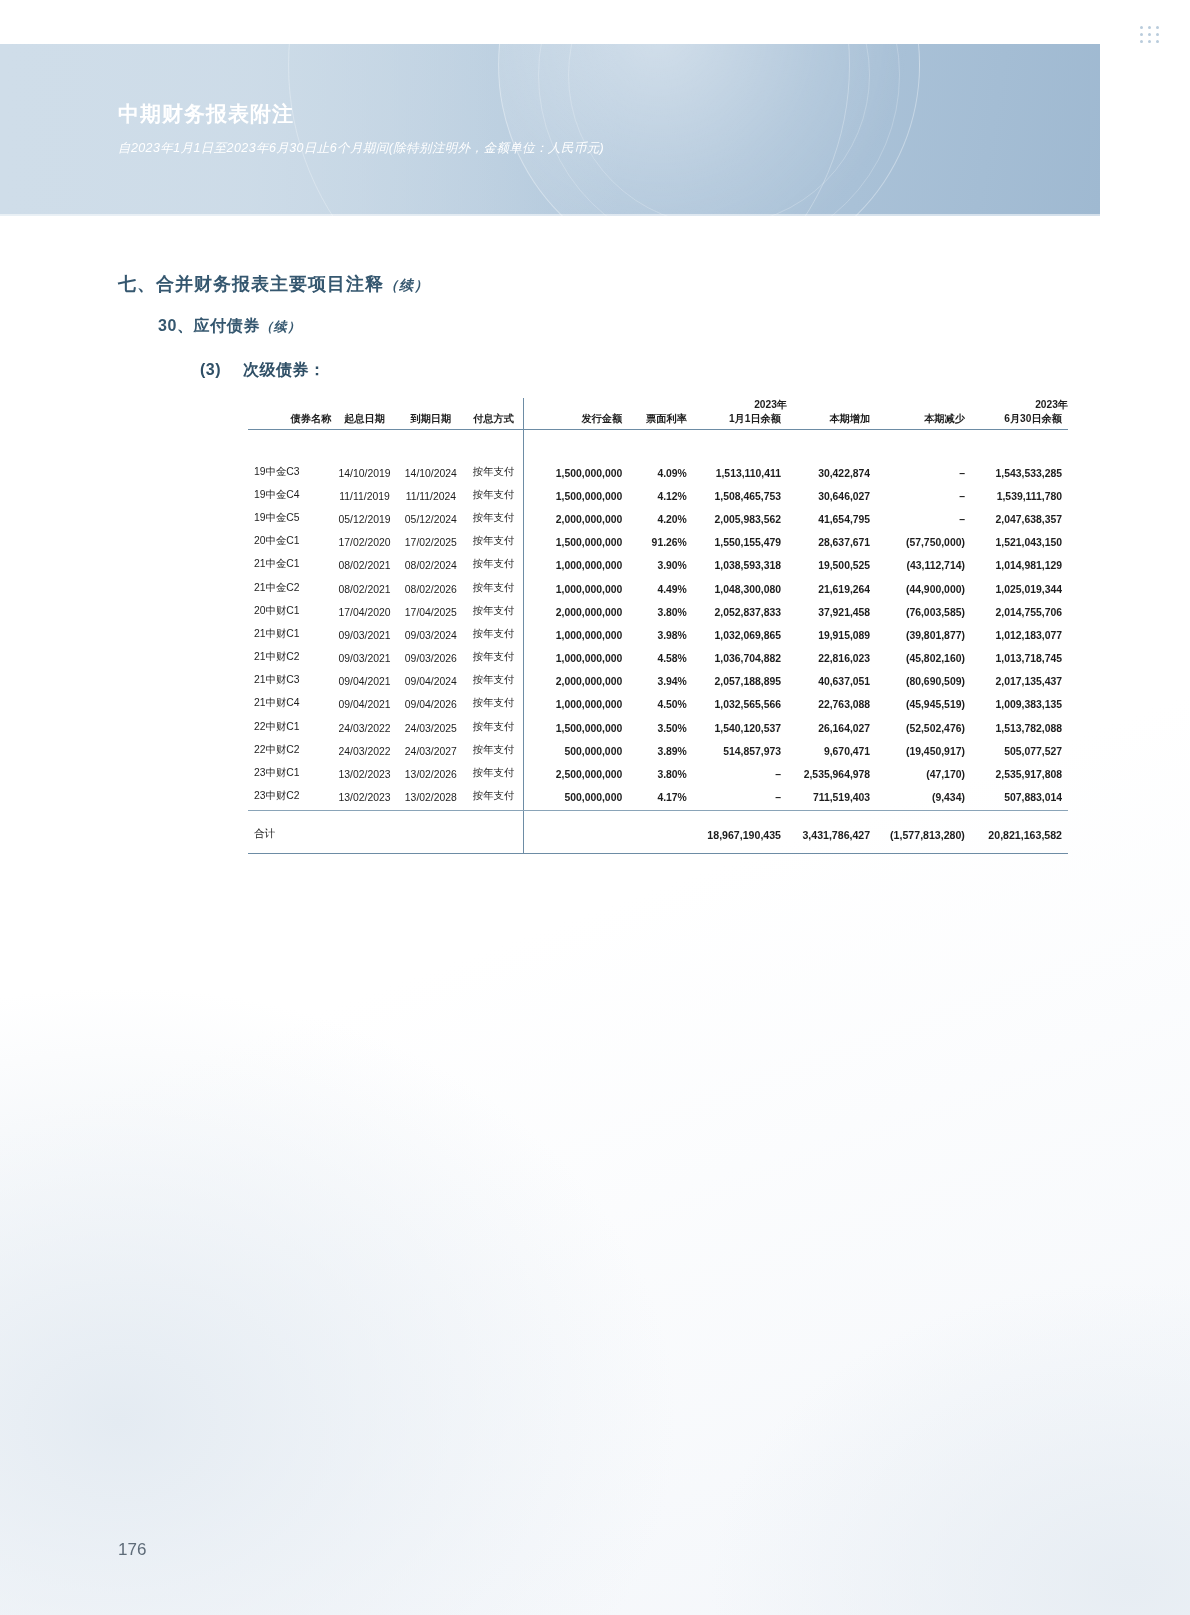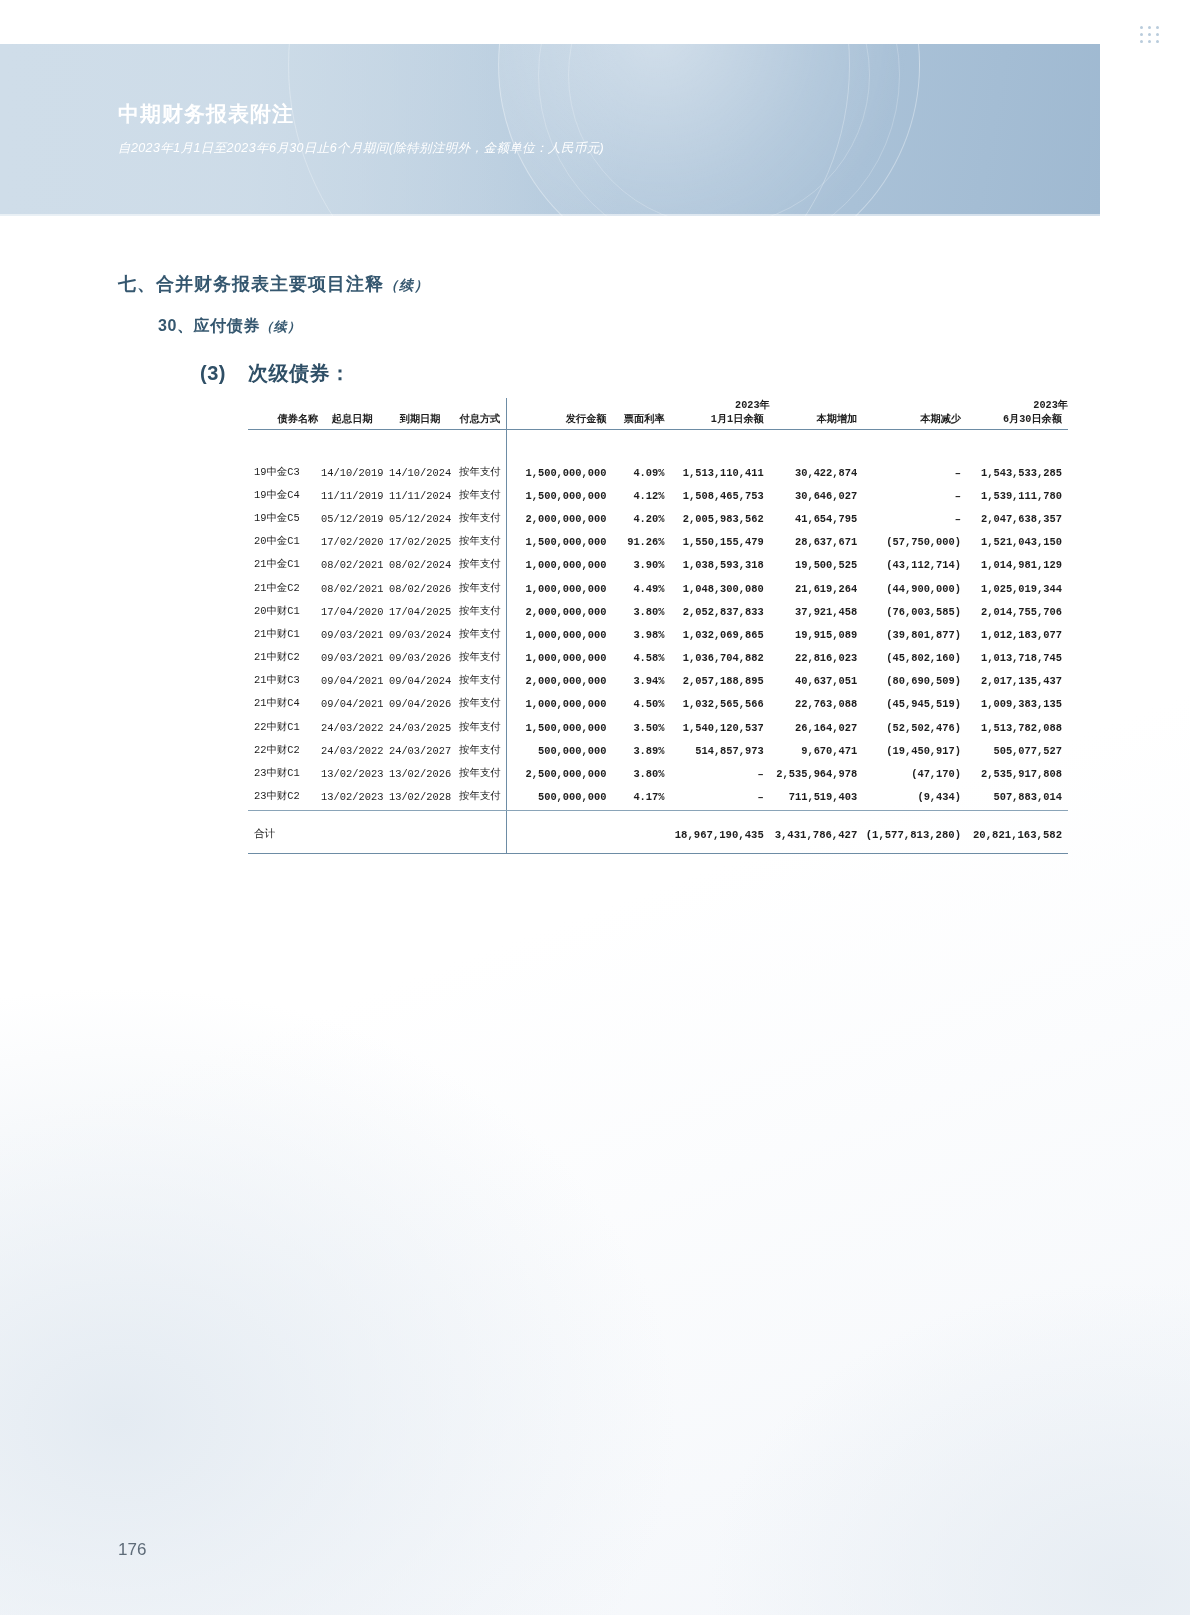--- a/index.html
+++ b/index.html
@@ -125,39 +125,38 @@
     letter-spacing: 0.6px;
   }
   .sec-h2 .cont {
     font-size: 13px;
     font-style: italic;
     font-weight: bold;
   }
   .sec-h3 {
     position: absolute;
     left: 200px; top: 360px;
-    font-size: 20px;
+    font-size: 16px;
     font-weight: bold;
     color: #2f4f66;
     letter-spacing: 0.5px;
   }
   .sec-h3 .num { margin-right: 22px; }
 
   
   .table-wrap {
     position: absolute;
     left: 248px; top: 398px;
     width: 820px;
   }
   table.bonds {
     border-collapse: collapse;
     width: 820px;
     font-size: 10.5px;
     color: #1d1d1d;
-    font-family: Liberation Mono, monospace;
   }
   table.bonds td, table.bonds th {
     padding: 0;
     vertical-align: bottom;
     white-space: nowrap;
   }
 
   .hdr-row th {
     font-weight: bold;
     font-size: 10.2px;

